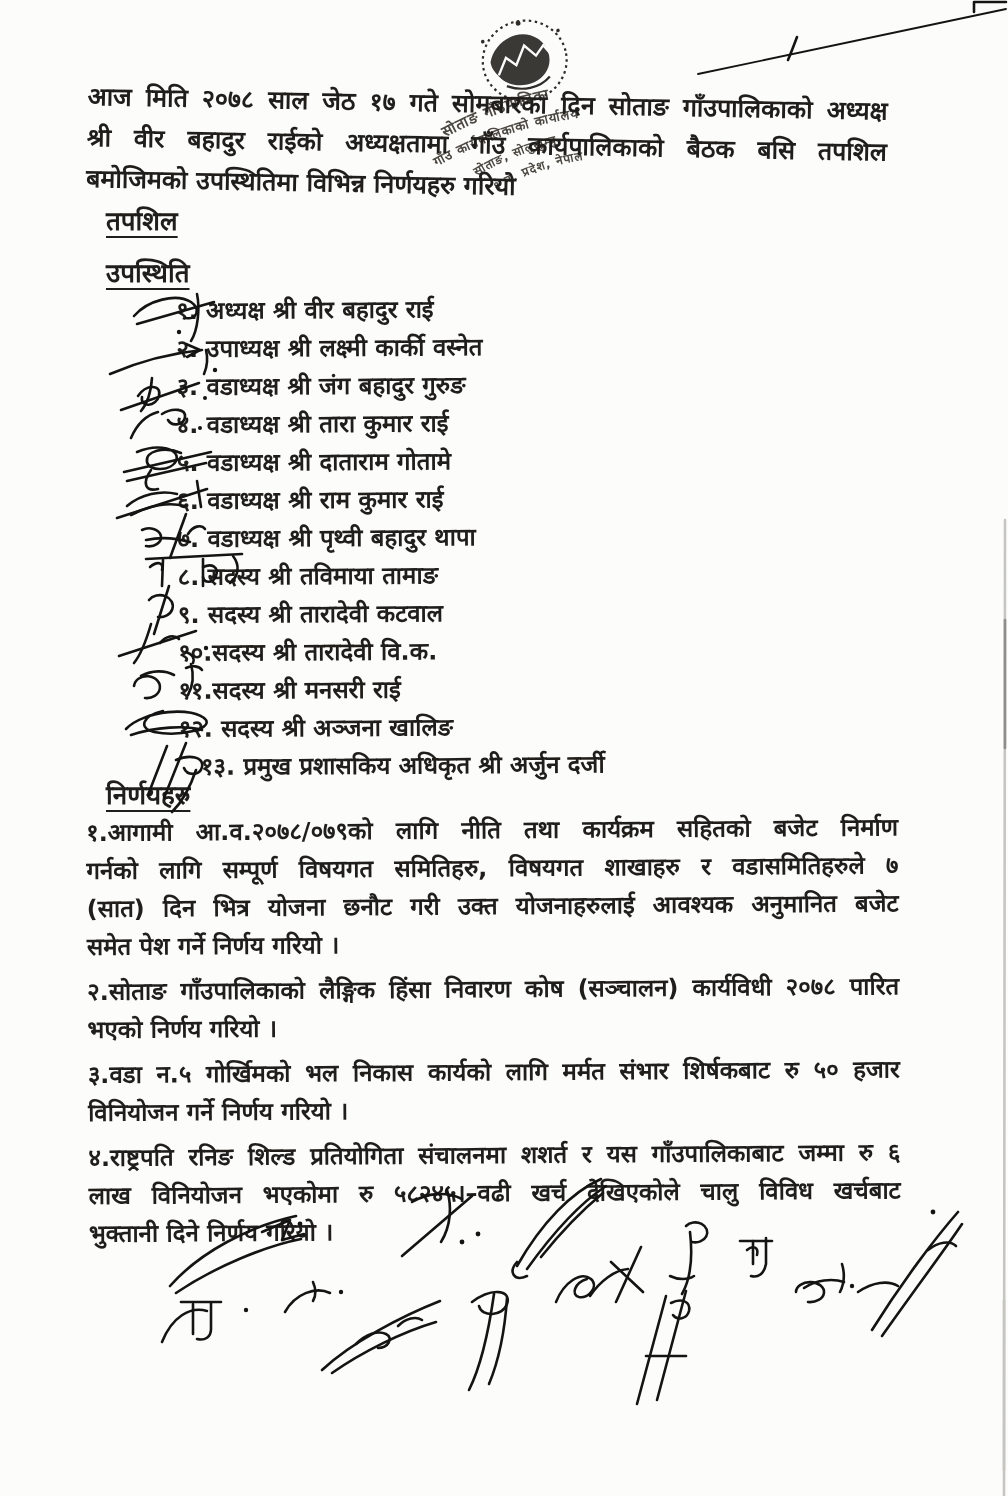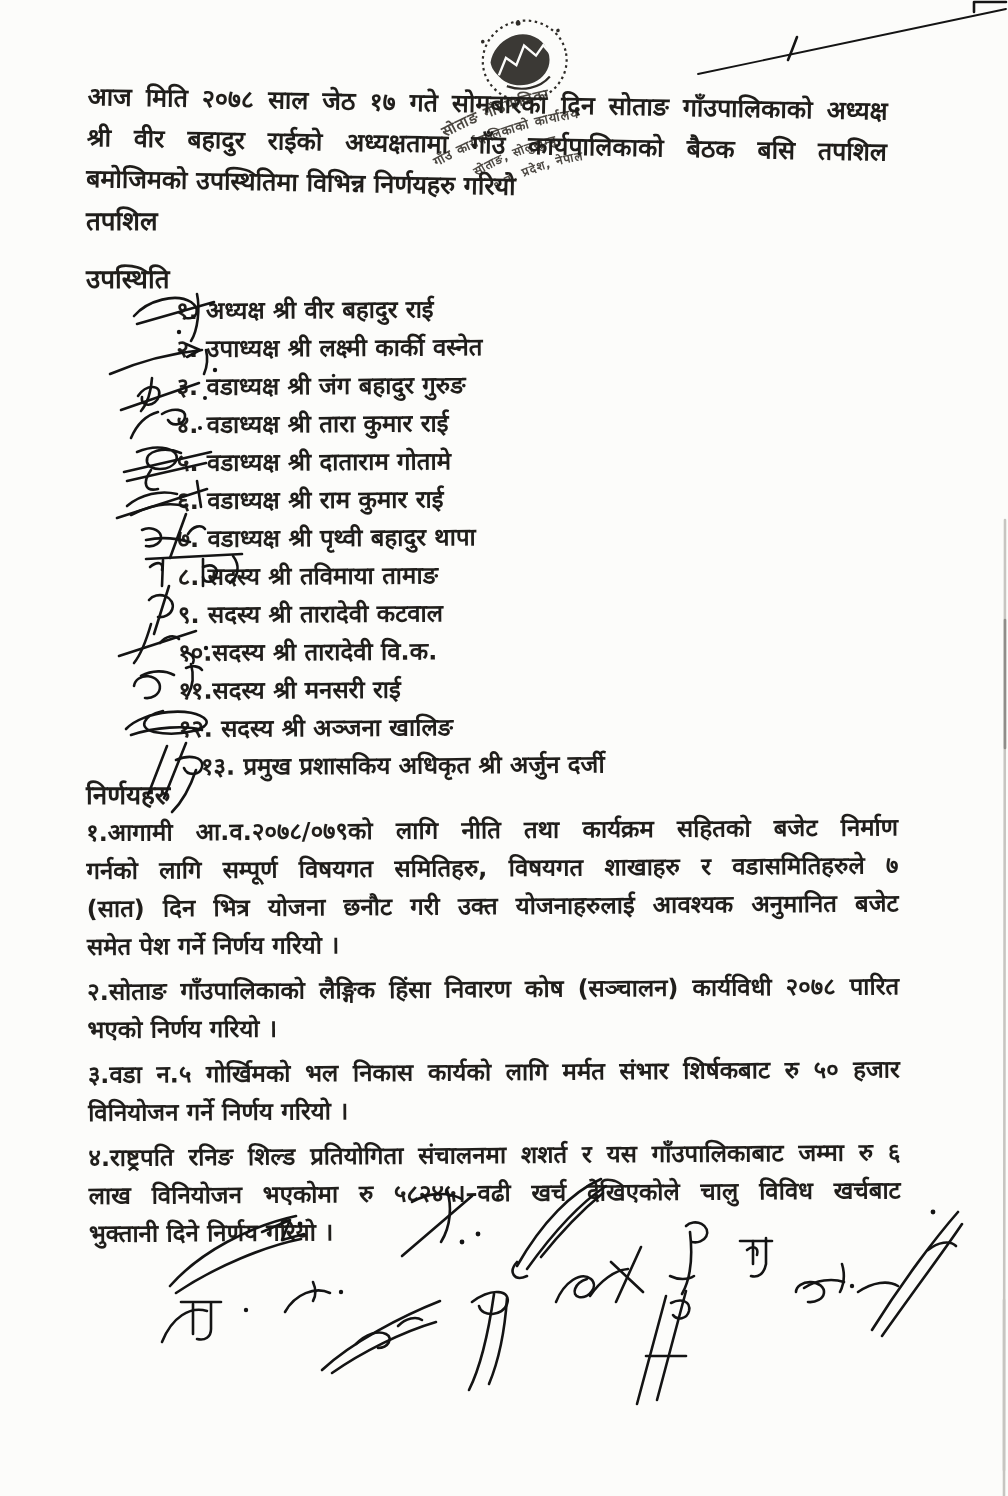--- a/index.html
+++ b/index.html
@@ -14,21 +14,21 @@
   .header-block{
     left:88px;top:76px;width:800px;
     font-size:25px;font-weight:700;line-height:41px;
     transform:rotate(1.05deg);transform-origin:0 0;
   }
   .jline{text-align:justify;text-align-last:justify;height:41px;overflow:visible;}
   .jline.lastline{text-align-last:left;}
   
   .heading{
     font-size:26px;font-weight:700;
-    text-decoration-thickness:2px;text-underline-offset:6px;
+    text-decoration:underline;text-decoration-thickness:2px;text-underline-offset:6px;margin-left:20px;
   }
   
   .attendees{
     left:176px;top:292px;width:700px;
     font-size:24px;font-weight:700;
     transform:rotate(-0.35deg);transform-origin:0 0;
   }
   .attendee-row{height:38px;line-height:38px;white-space:nowrap;}
   
   .decisions{
@@ -89,21 +89,21 @@
     </svg>
   </div>
 
   <div class="abs header-block">
     <div class="jline">आज मिति २०७८ साल जेठ १७ गते सोमबारका दिन सोताङ गाँउपालिकाको अध्यक्ष</div>
     <div class="jline">श्री वीर बहादुर राईको अध्यक्षतामा गाँउ कार्यपालिकाको बैठक बसि तपशिल</div>
     <div class="jline lastline">बमोजिमको उपस्थितिमा विभिन्न निर्णयहरु गरियो</div>
   </div>
 
   <div class="abs heading" style="left:86px;top:202px;">तपशिल</div>
-  <div class="abs heading" style="left:86px;top:260px;">उपस्थिति</div>
+  <div class="abs heading" style="left:86px;top:254px;">उपस्थिति</div>
 
   <div class="abs attendees">
     <div class="attendee-row">१. अध्यक्ष श्री वीर बहादुर राई</div>
     <div class="attendee-row">२. उपाध्यक्ष श्री लक्ष्मी कार्की वस्नेत</div>
     <div class="attendee-row">३. वडाध्यक्ष श्री जंग बहादुर गुरुङ</div>
     <div class="attendee-row">४. वडाध्यक्ष श्री तारा कुमार राई</div>
     <div class="attendee-row">५. वडाध्यक्ष श्री दाताराम गोतामे</div>
     <div class="attendee-row">६. वडाध्यक्ष श्री राम कुमार राई</div>
     <div class="attendee-row">७. वडाध्यक्ष श्री पृथ्वी बहादुर थापा</div>
     <div class="attendee-row">८. सदस्य श्री तविमाया तामाङ</div>

